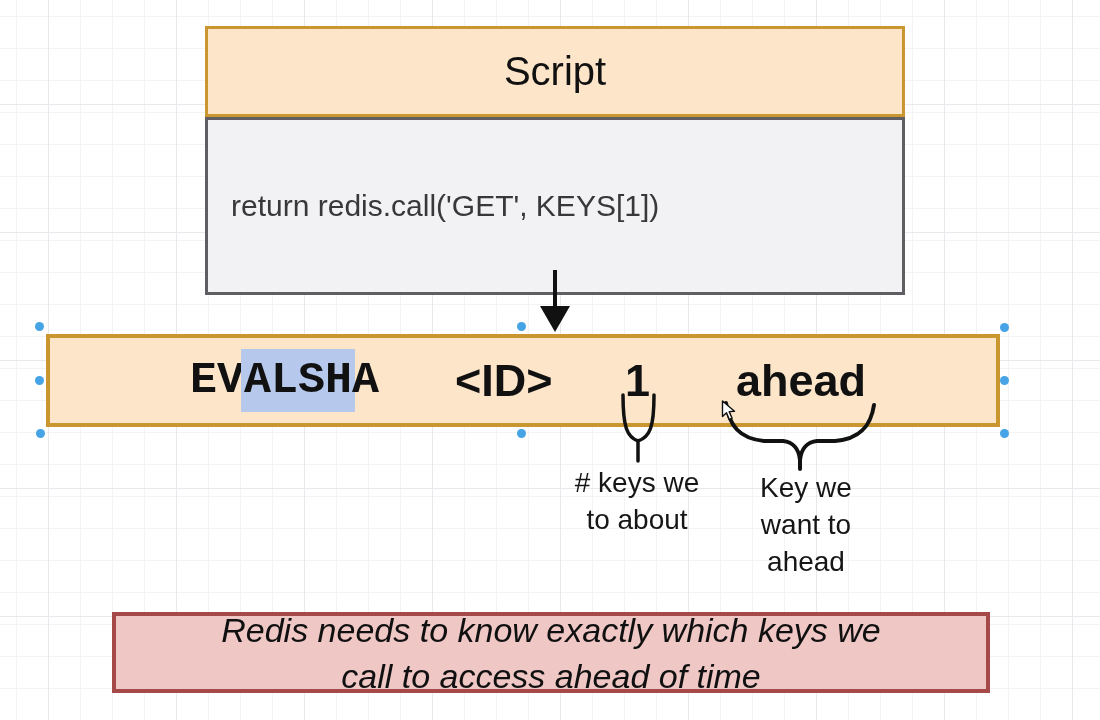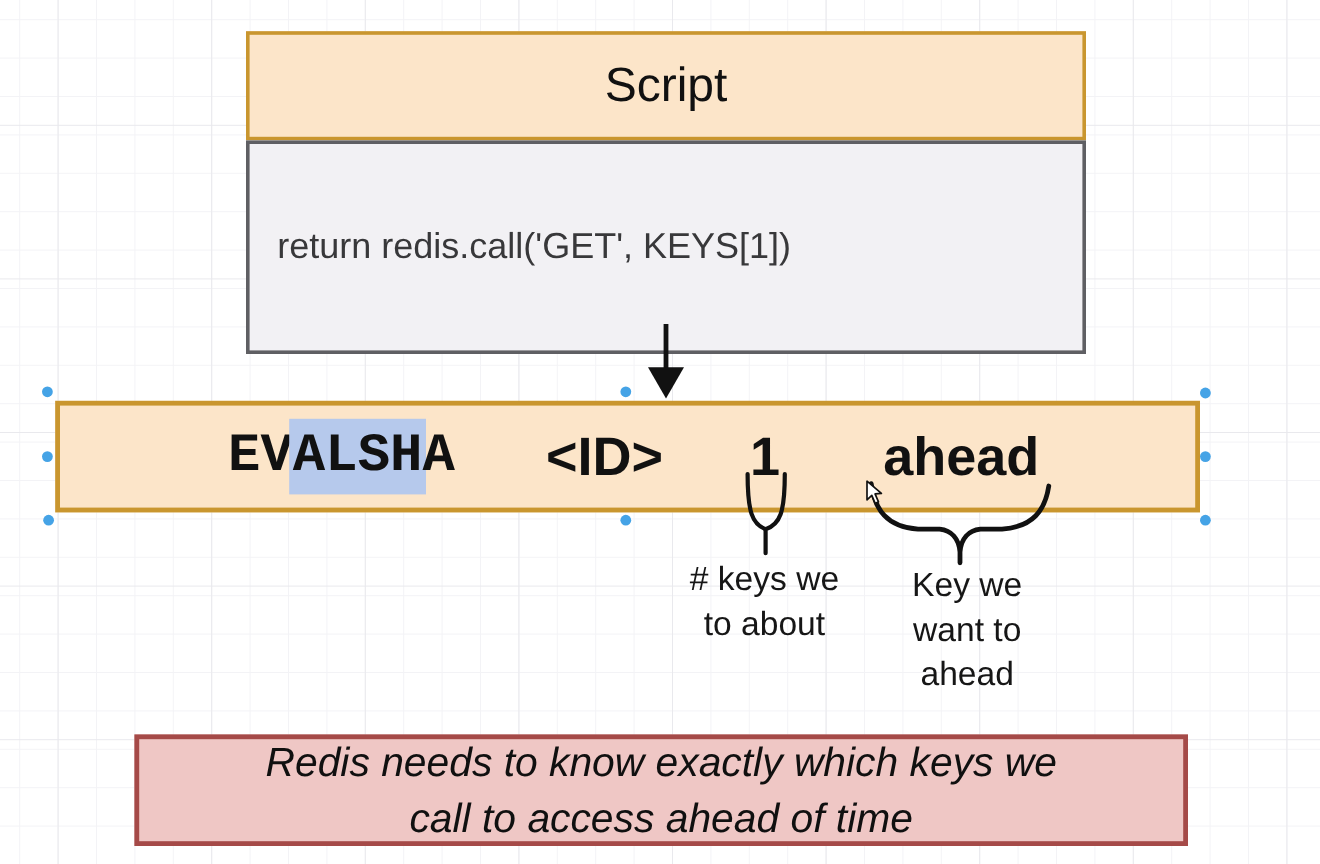--- a/index.html
+++ b/index.html
@@ -71,21 +71,21 @@
   
   .callout{
     position:absolute; transform:translateX(-50%); text-align:center;
     font-size:28px; line-height:37px; color:#161616; z-index:3;
   }
   .callout-numkeys{left:637px; top:464px;}
   .callout-key{left:806px; top:469px;}
 
   
   .note-box{
-    position:absolute; left:112px; top:612px; width:878px; height:93px;
+    position:absolute; left:112px; top:612px; width:878px; height:81px;
     box-sizing:border-box; background:var(--note-fill); border:4px solid var(--note-border);
     display:flex; flex-direction:column; align-items:center; justify-content:center;
     font-style:italic; font-size:34px; line-height:46px; color:#101010; text-align:center;
   }
 
   .cursor{position:absolute; left:721px; top:400px; z-index:7;}
 </style>
 </head>
 <body>
 

